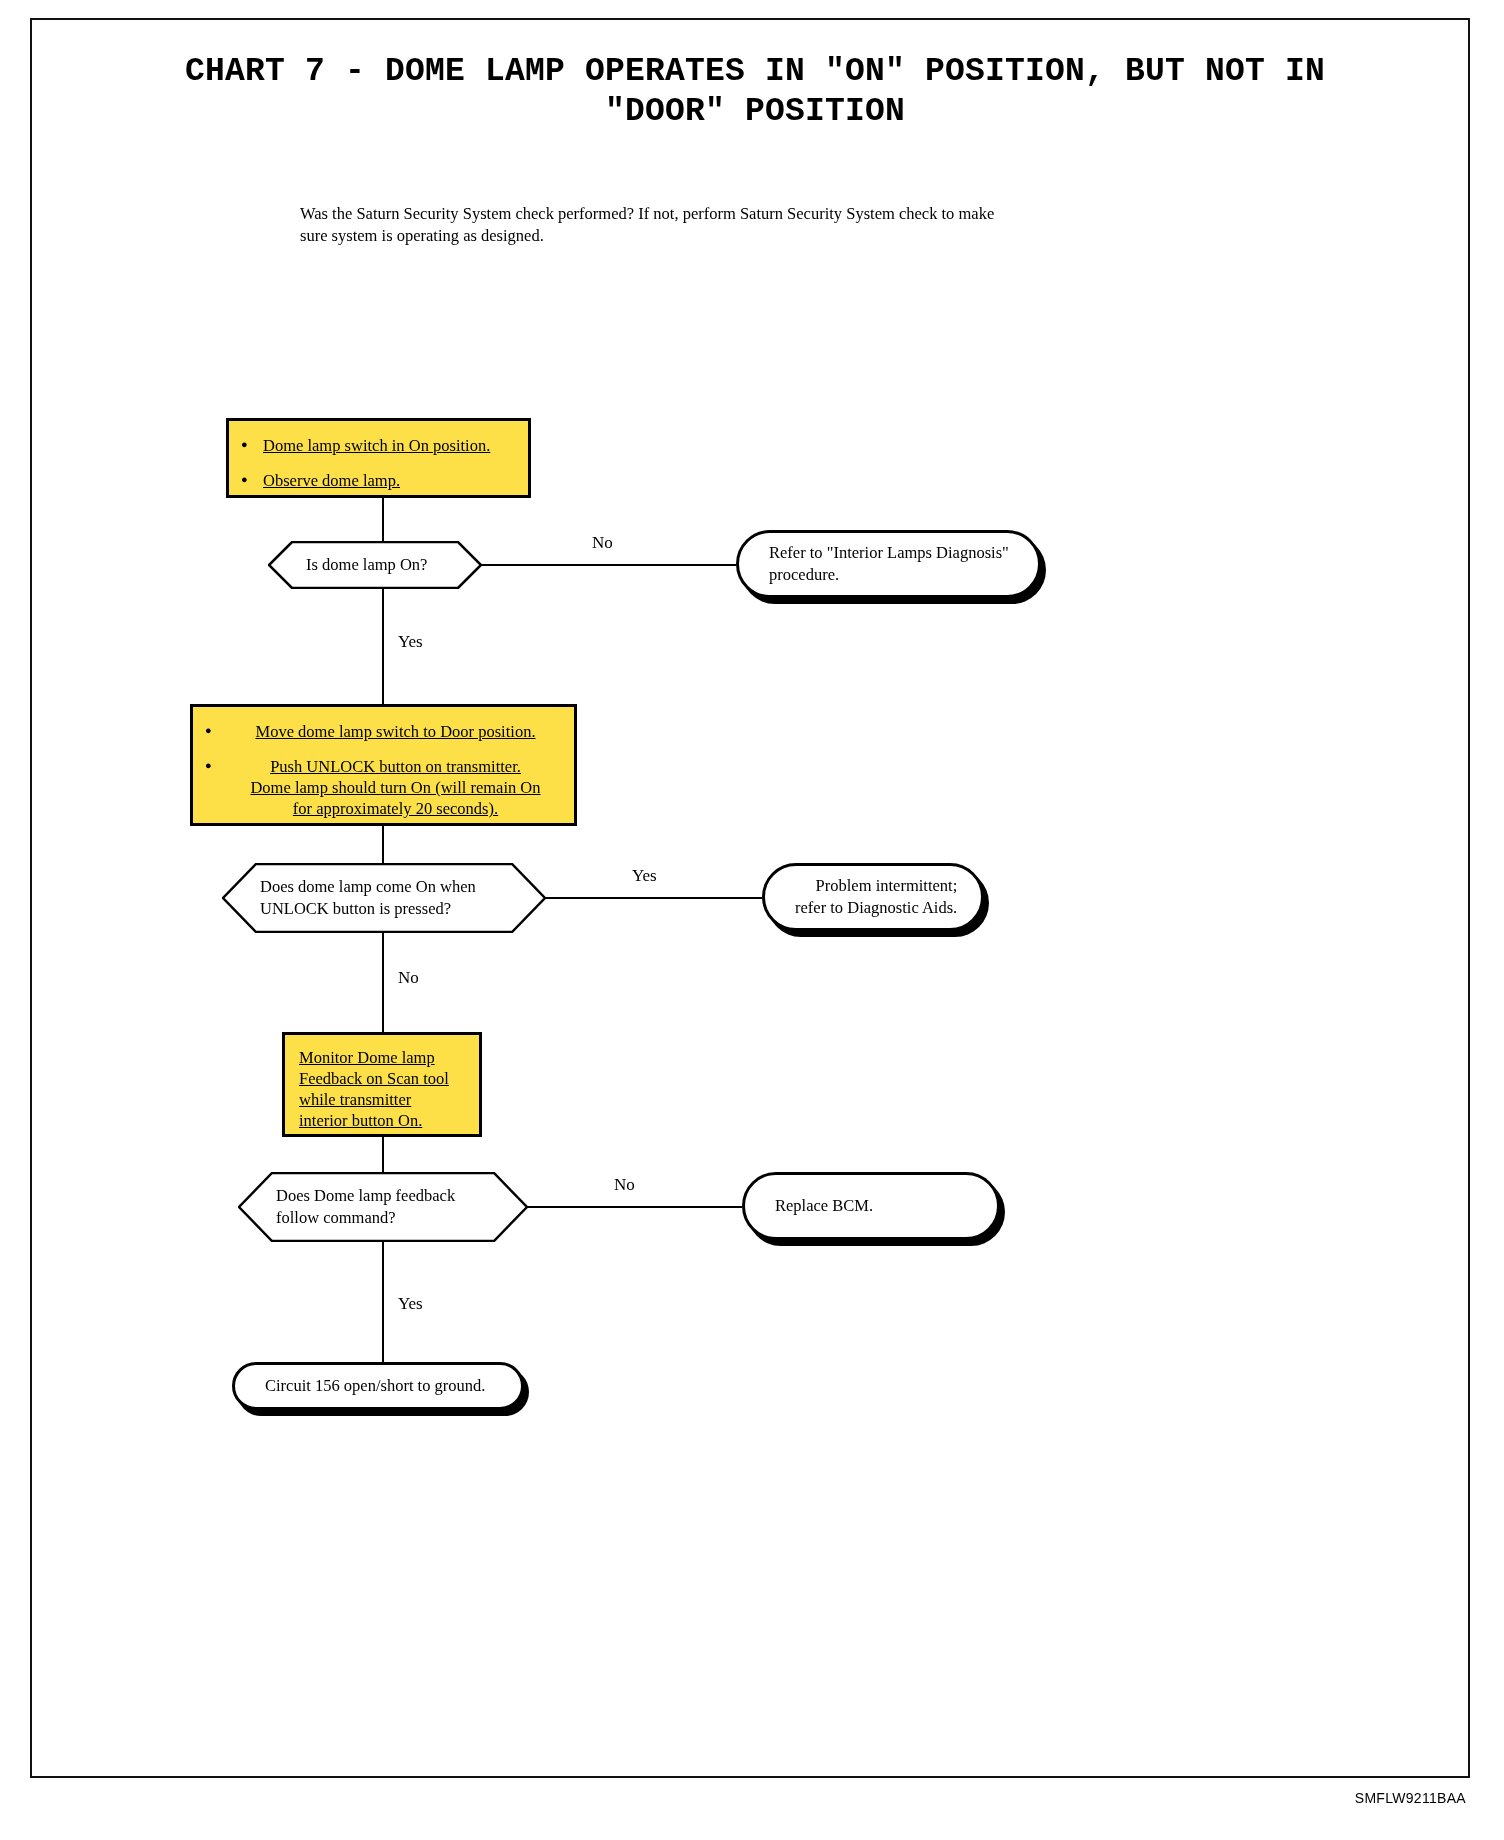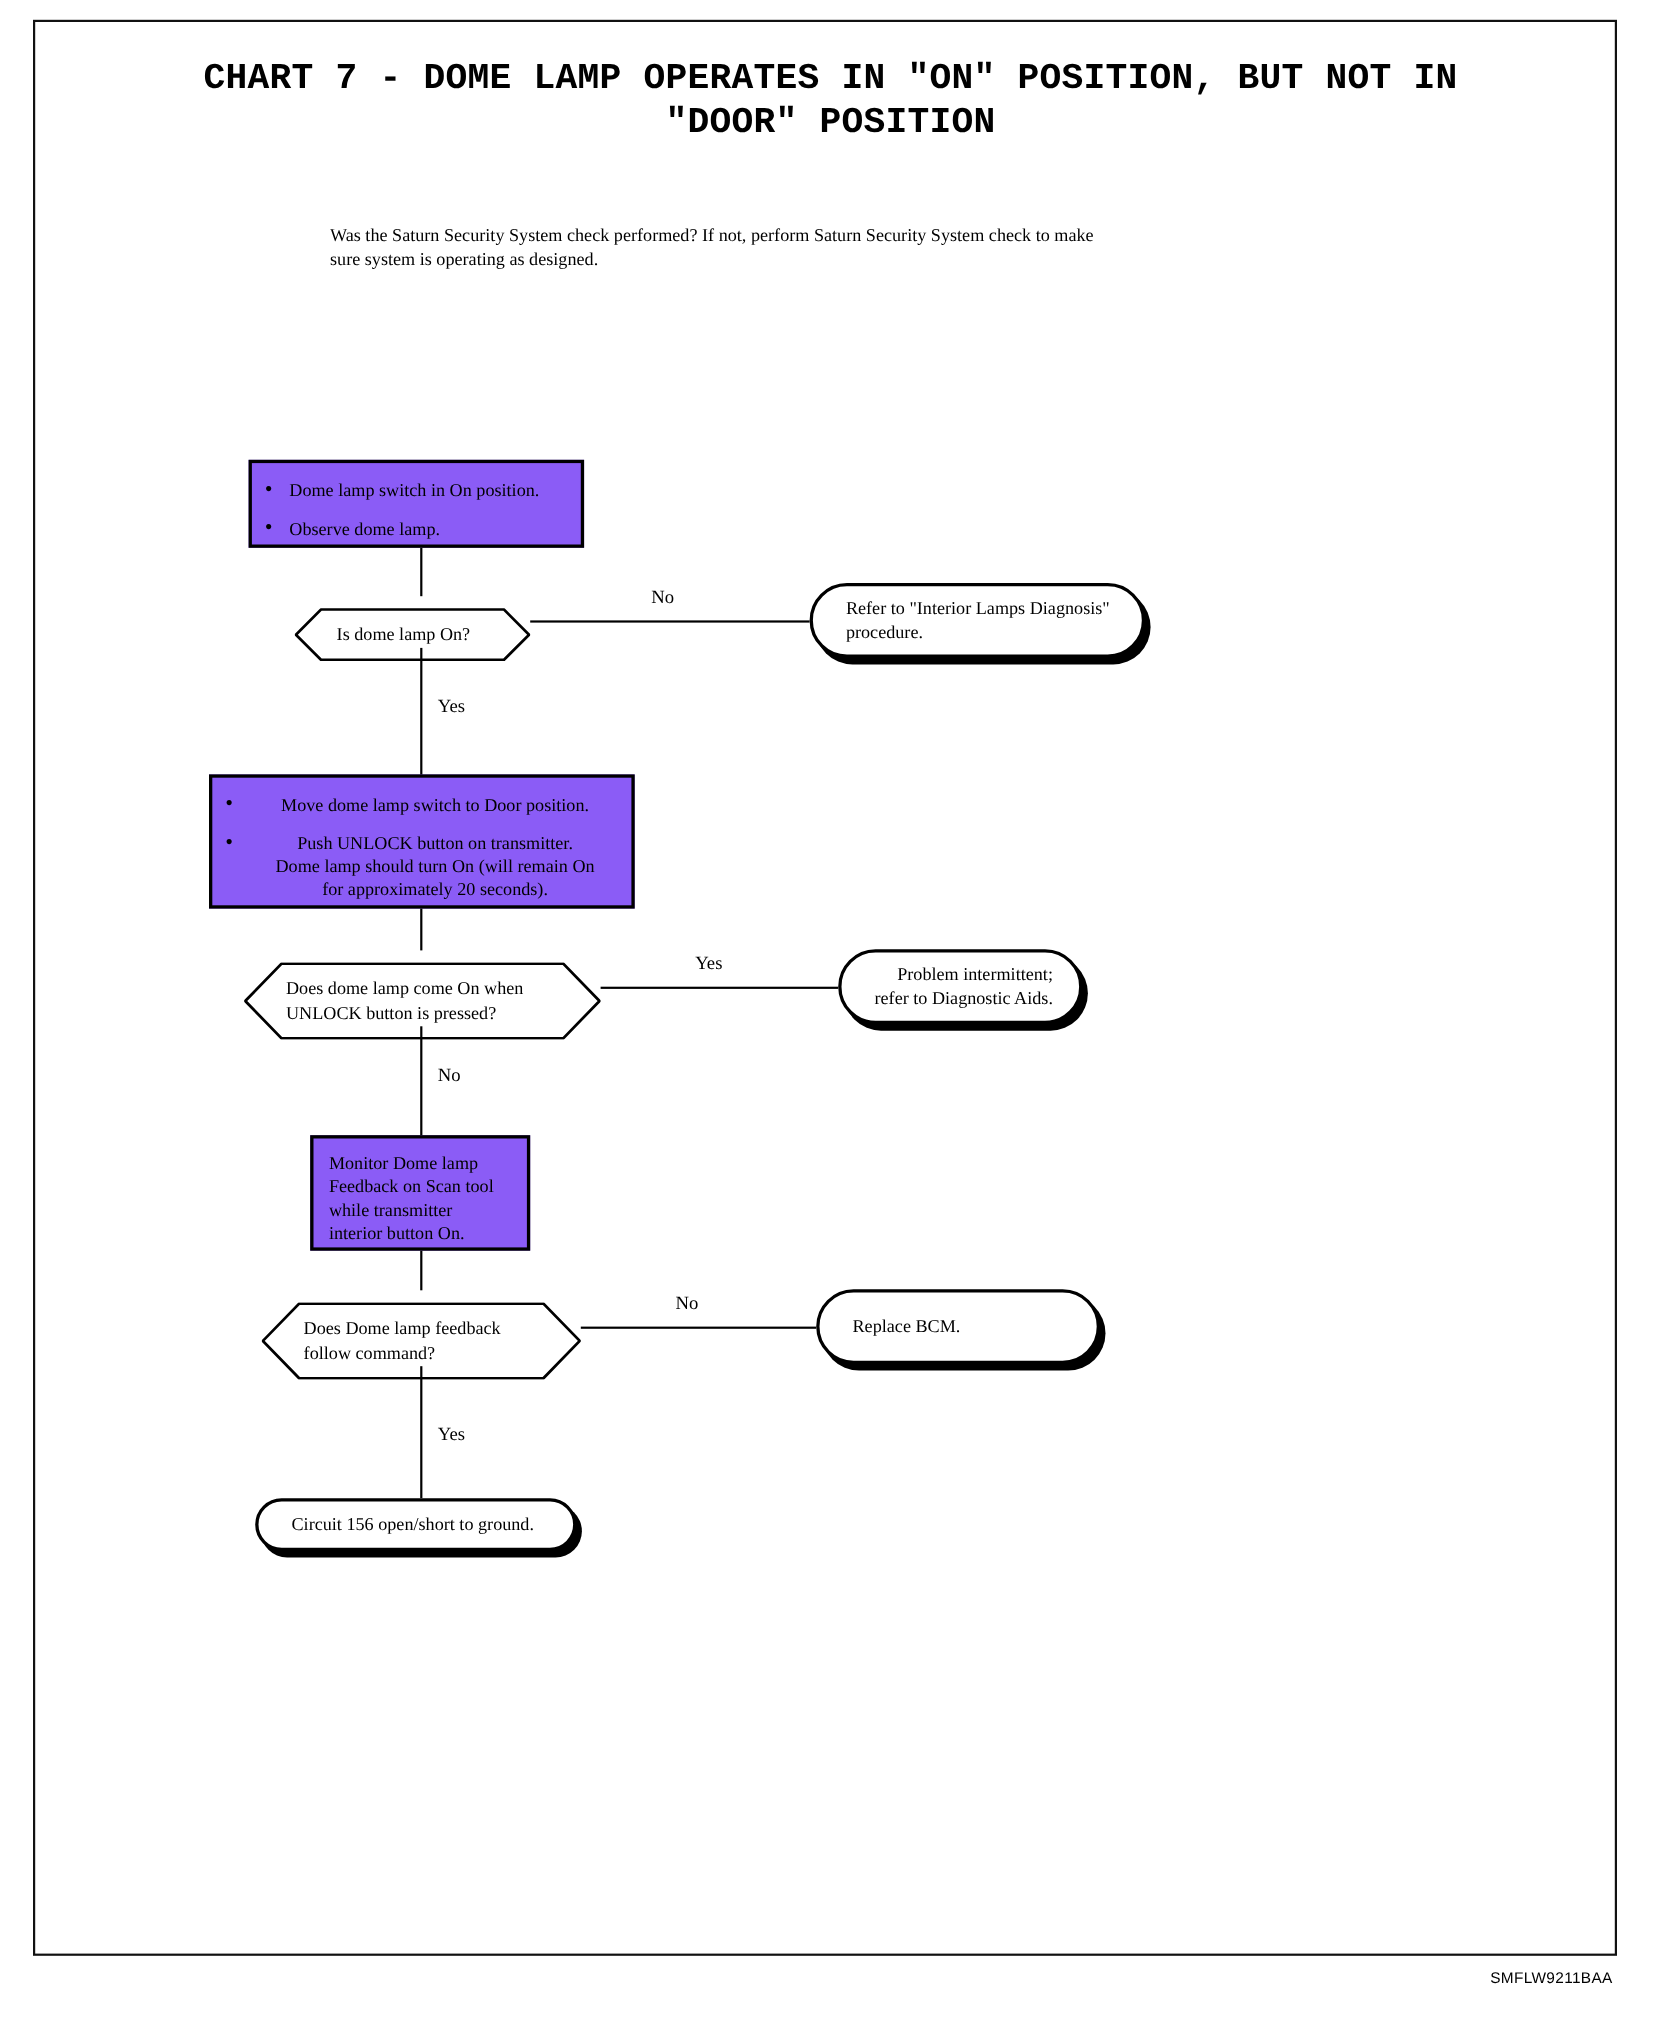--- a/index.html
+++ b/index.html
@@ -10,31 +10,31 @@
                border:2px solid #111;box-sizing:border-box;}
 
   .title{position:absolute;left:120px;top:52px;width:1270px;
          font-family:Liberation Mono, monospace;font-weight:bold;
          font-size:33px;line-height:40px;text-align:center;letter-spacing:0.2px;}
 
   .intro{position:absolute;left:300px;top:203px;width:720px;
          font-family:"Liberation Serif",serif;font-size:16.5px;line-height:22px;}
 
   
-  .proc{position:absolute;border:3px solid #000;background:#8b5cf6;box-sizing:border-box;}
+  .proc{position:absolute;border:3px solid #000;background:#fde047;box-sizing:border-box;text-decoration:underline;}
   .proc .txt{font-size:16.5px;line-height:21px;}
 
   .bullets{list-style:none;margin:0;padding:0;}
   .bullets li{position:relative;padding-left:30px;margin-bottom:14px;
               font-size:16.5px;line-height:21px;}
   .bullets li:last-child{margin-bottom:0;}
   .bullets li:before{content:"\25CF";position:absolute;left:8px;top:-1px;font-size:11px;}
 
   
-  .hex{position:absolute;box-sizing:border-box;margin-top:12px;}
+  .hex{position:absolute;box-sizing:border-box;}
   .hex svg{position:absolute;left:0;top:0;}
   .hex .hextxt{position:absolute;left:38px;top:0;right:52px;height:100%;
                display:flex;flex-direction:column;justify-content:center;
                font-size:16.5px;line-height:22px;}
 
   
   .term{position:absolute;box-sizing:border-box;}
   .term .shadow{position:absolute;left:5px;top:6px;width:100%;height:100%;
                 background:#000;border-radius:999px;}
   .term .body{position:absolute;left:0;top:0;width:100%;height:100%;

